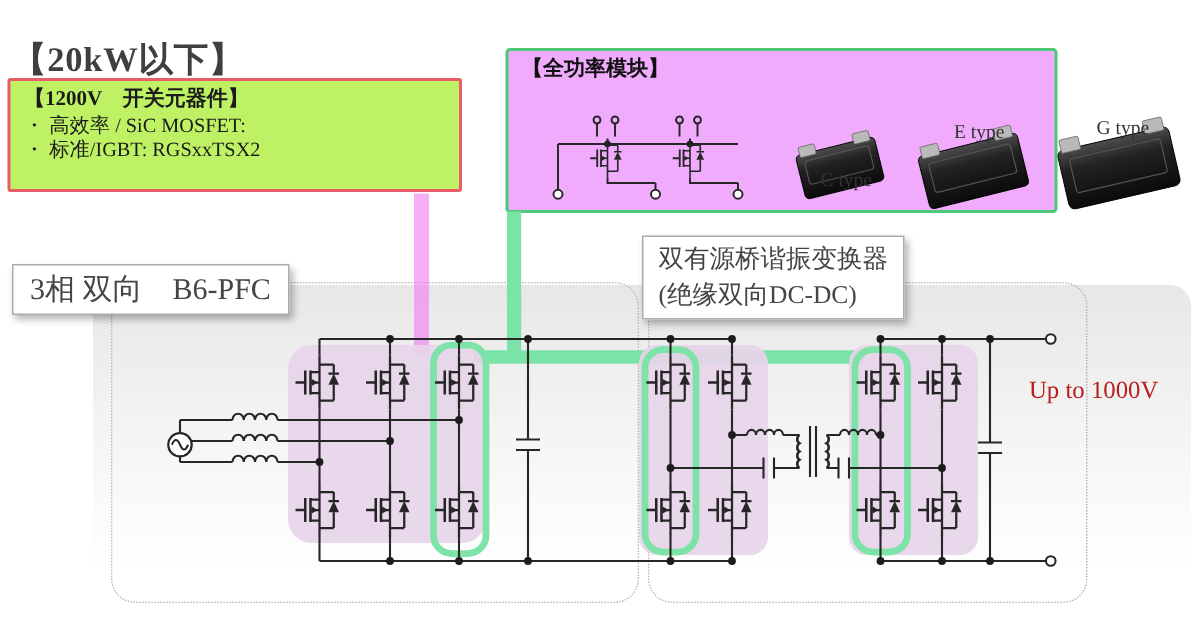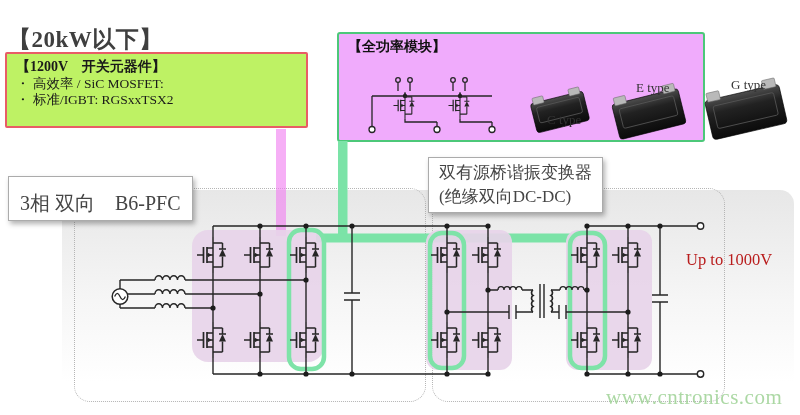--- a/index.html
+++ b/index.html
@@ -26,21 +26,21 @@
   
   .green-box{left:337px;top:32px;width:368px;height:110px;background:#f0abfc;
              border:2.5px solid #4cc879;border-radius:3px;box-sizing:border-box;
              padding:4px 9px;color:#111;}
   .green-box .hdr{font-size:14px;font-weight:bold;line-height:18px;white-space:nowrap;}
   .green-box .part{font-size:13px;line-height:16px;white-space:nowrap;}
   .type-label{font-size:13px;color:#333;white-space:nowrap;}
   
   .label-box{background:#fff;border:1px solid #ababab;box-shadow:2px 3px 5px rgba(0,0,0,0.3);
              color:#454545;white-space:nowrap;}
-  .pfc-label{left:8px;top:176px;font-size:20px;padding:13px 11px 3px 11px;}
+  .pfc-label{left:8px;top:176px;font-size:20px;padding:2px 11px 3px 11px;}
   .dab-label{left:428px;top:157px;font-size:17px;line-height:24px;padding:3px 10px;}
   .up-to{left:686px;top:250px;font-size:16.5px;color:#b91c1c;white-space:nowrap;}
   .watermark{left:606px;top:385px;font-size:21px;color:#9ed295;opacity:0.85;
              letter-spacing:0.5px;white-space:nowrap;}
   svg{position:absolute;left:0;top:0;pointer-events:none;}
 </style>
 </head>
 <body>
 
 <div class="stage">
@@ -224,15 +224,14 @@
   <div class="abs type-label" style="left:547px;top:80px;margin-top:32px;">C type</div>
   <div class="abs type-label" style="left:636px;top:80px;">E type</div>
   <div class="abs type-label" style="left:731px;top:77px;">G type</div>
 
   <div class="abs label-box pfc-label">3相 双向　B6-PFC</div>
   <div class="abs label-box dab-label">
     <div>双有源桥谐振变换器</div>
     <div>(绝缘双向DC-DC)</div>
   </div>
   <div class="abs up-to">Up to 1000V</div>
-  <div class="abs watermark">www.cntronics.com</div>
 
 </div>
 
 </body></html>

